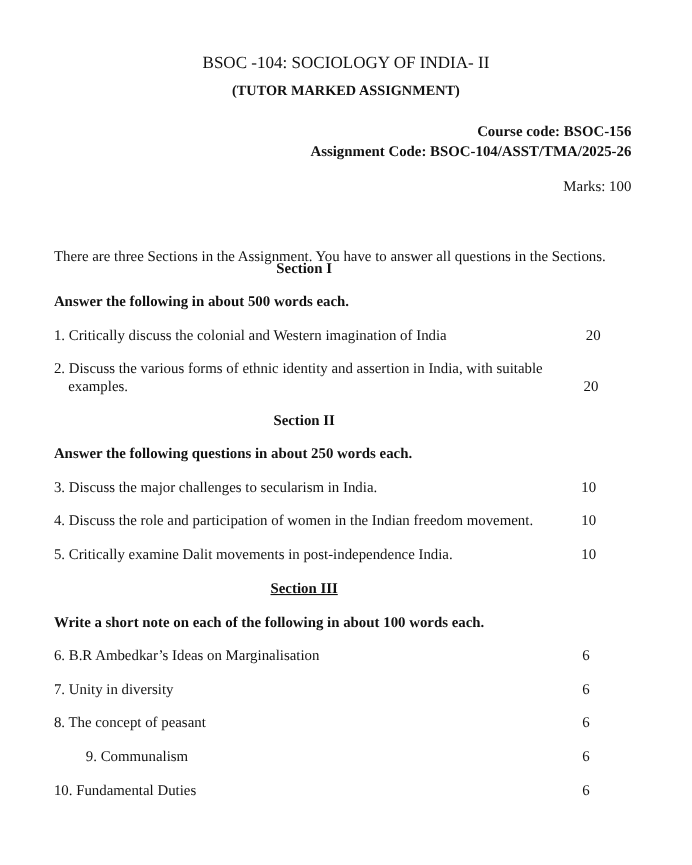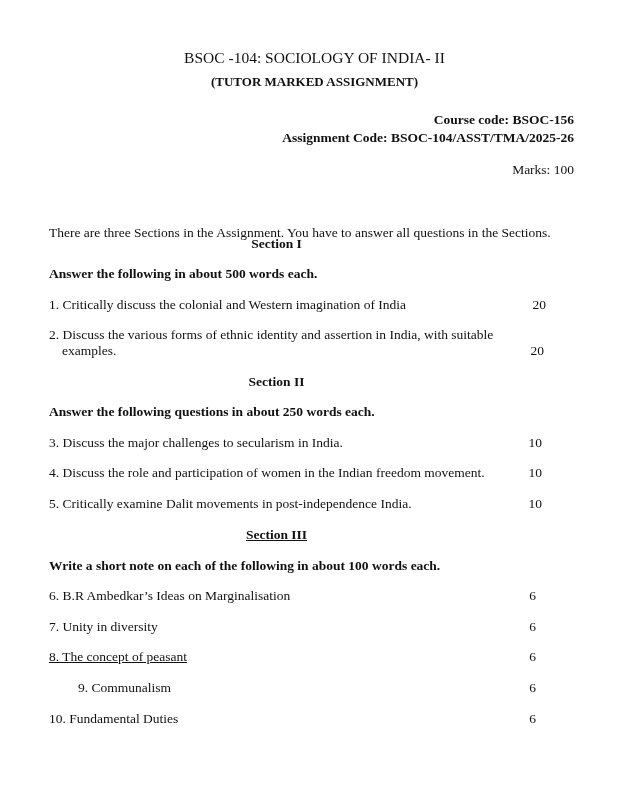--- a/index.html
+++ b/index.html
@@ -48,19 +48,19 @@
   <div class="abs m" style="top:465px; left:512px;">10</div>
   <div class="abs q" style="top:496px;">5. Critically examine Dalit movements in post-independence India.</div>
   <div class="abs m" style="top:496px; left:512px;">10</div>
 
   <div class="abs section-head" style="top:527px;text-decoration:underline;">Section III</div>
   <div class="abs instr" style="top:558px;">Write a short note on each of the following in about 100 words each.</div>
   <div class="abs q" style="top:588px;">6. B.R Ambedkar’s Ideas on Marginalisation</div>
   <div class="abs m" style="top:588px; left:506px;">6</div>
   <div class="abs q" style="top:619px;">7. Unity in diversity</div>
   <div class="abs m" style="top:619px; left:506px;">6</div>
-  <div class="abs q" style="top:649px;text-decoration:underline;">8. The concept of peasant</div>
+  <div class="abs q" style="top:649px;">8. The concept of peasant</div>
   <div class="abs m" style="top:649px; left:506px;">6</div>
   <div class="abs q" style="top:680px;margin-left:29px;">9. Communalism</div>
   <div class="abs m" style="top:680px; left:506px;">6</div>
   <div class="abs q" style="top:711px;">10. Fundamental Duties</div>
   <div class="abs m" style="top:711px; left:506px;">6</div>
 </div>
 
 </body></html>

